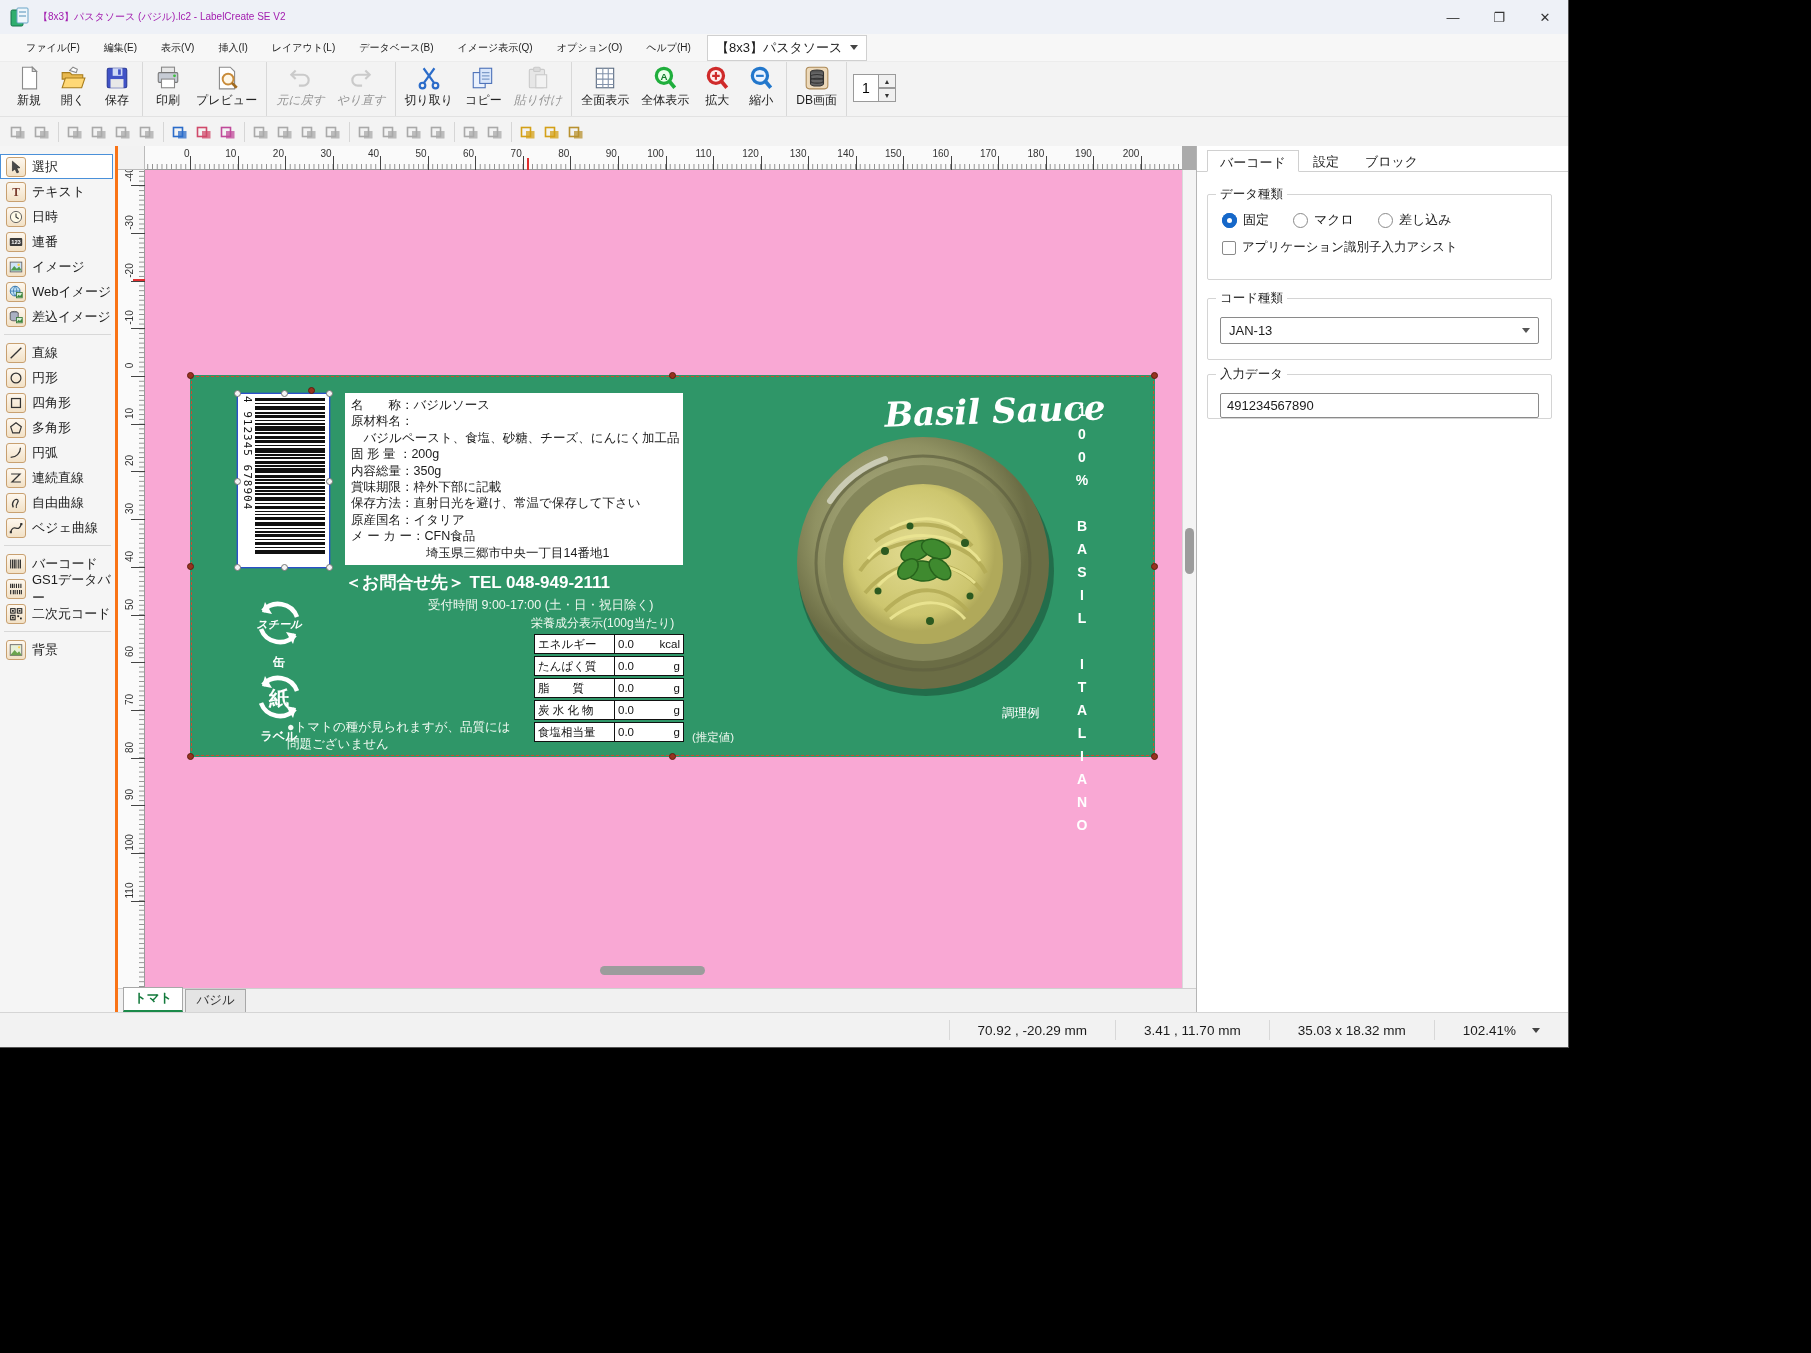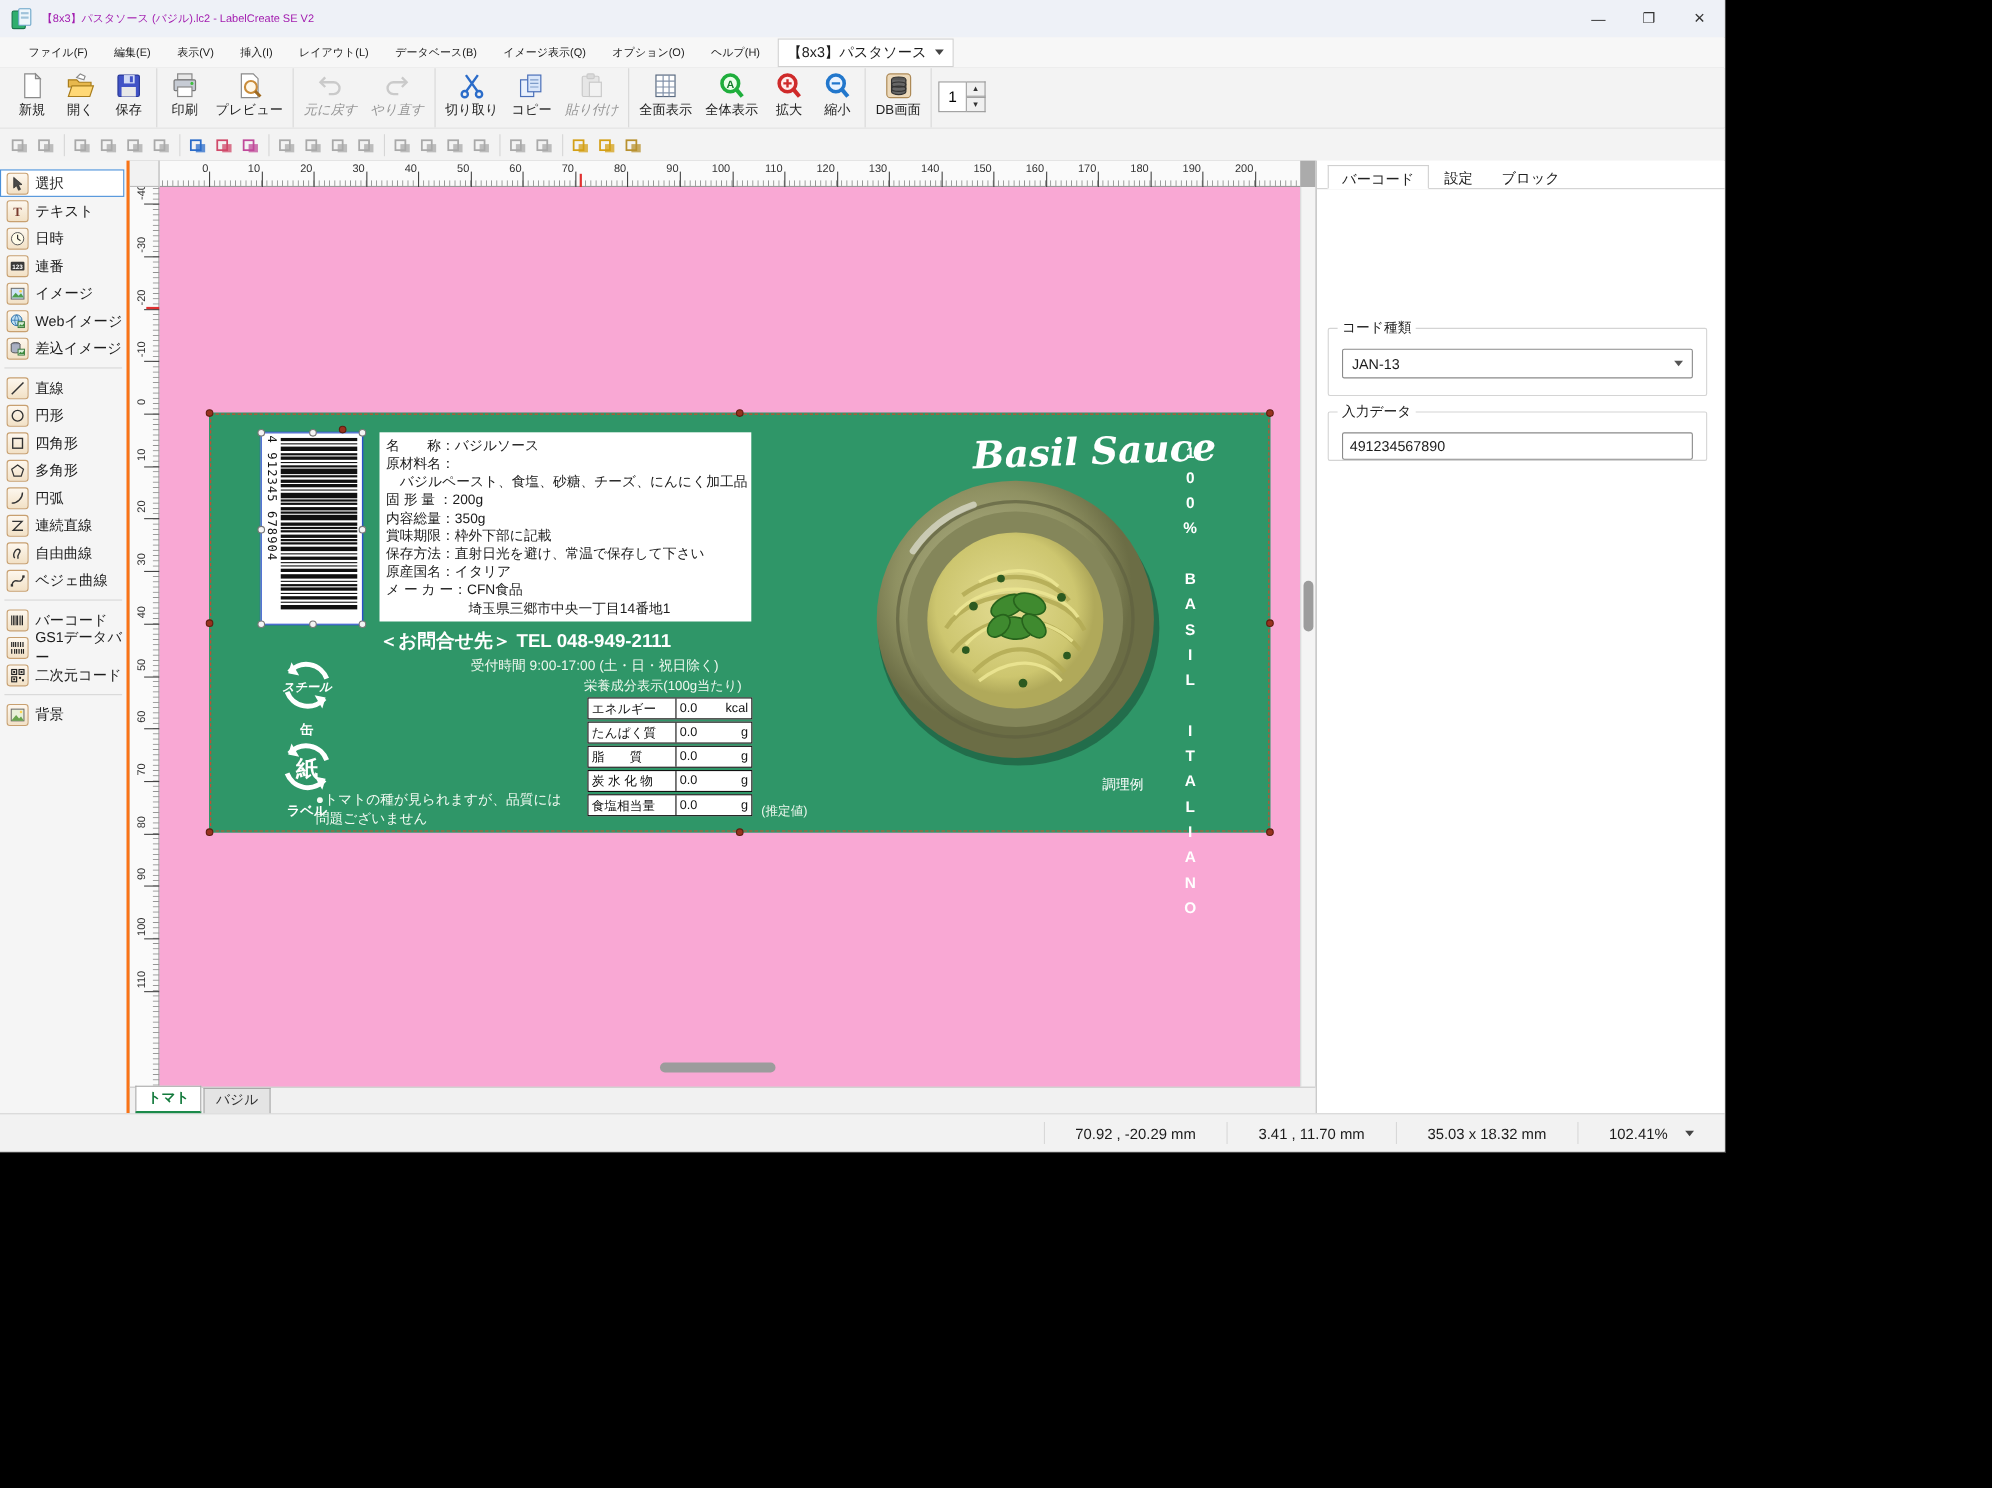--- a/index.html
+++ b/index.html
@@ -940,20 +940,41 @@
       </div>
     </div>
 
     <div id="right-panel">
       <div id="panel-tabs">
         <div class="panel-tab active">バーコード</div>
         <div class="panel-tab">設定</div>
         <div class="panel-tab">ブロック</div>
       </div>
 
+      <div class="groupbox" id="grp-datatype">
+        <div class="gtitle">データ種類</div>
+        <div class="radio-row">
+          <div class="radio checked">
+            <span class="dot"></span>
+            <span>固定</span>
+          </div>
+          <div class="radio">
+            <span class="dot"></span>
+            <span>マクロ</span>
+          </div>
+          <div class="radio">
+            <span class="dot"></span>
+            <span>差し込み</span>
+          </div>
+        </div>
+        <div class="check-row">
+          <span class="checkbox"></span>
+          <span>アプリケーション識別子入力アシスト</span>
+        </div>
+      </div>
 
       <div class="groupbox" id="grp-codetype">
         <div class="gtitle">コード種類</div>
         <div class="select">
           <span>JAN-13</span>
           <span class="caret"></span>
         </div>
       </div>
 
       <div class="groupbox" id="grp-input">

